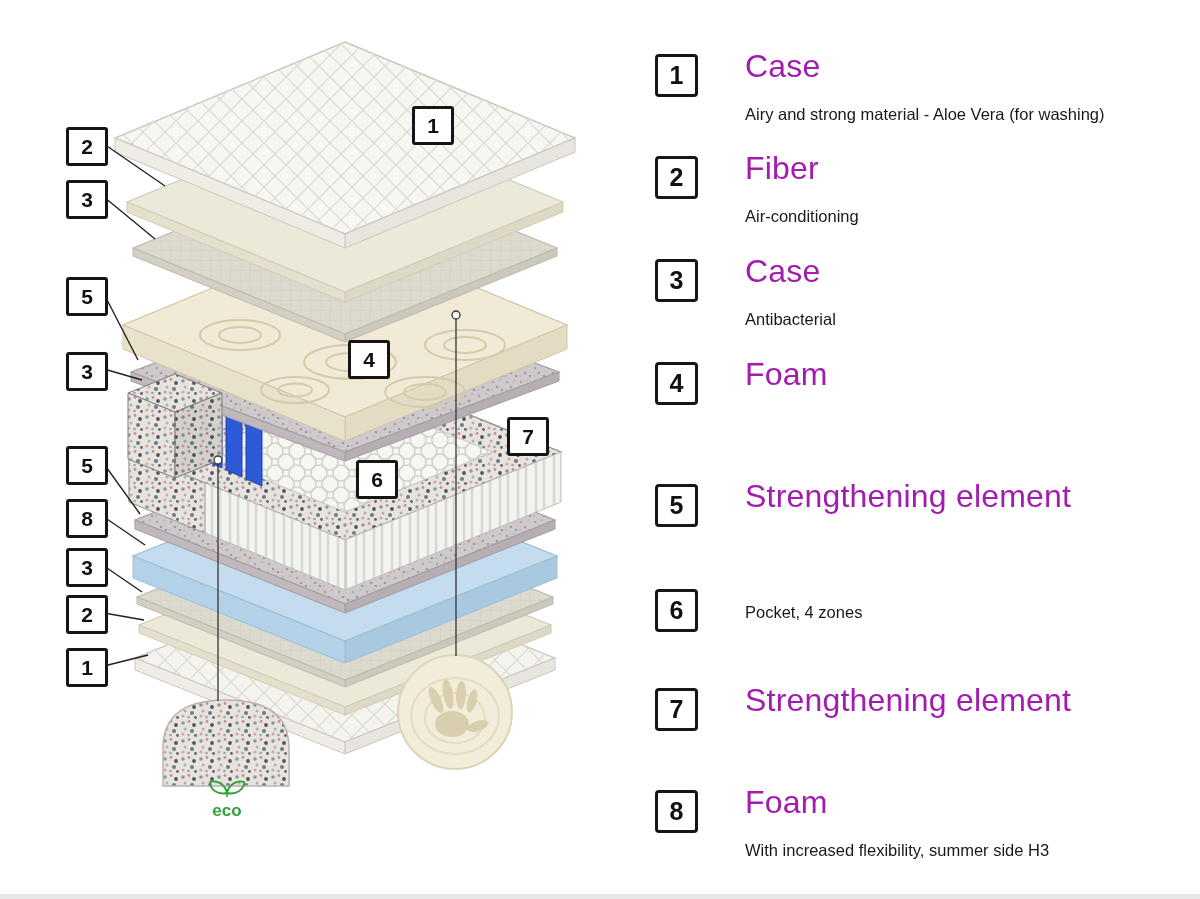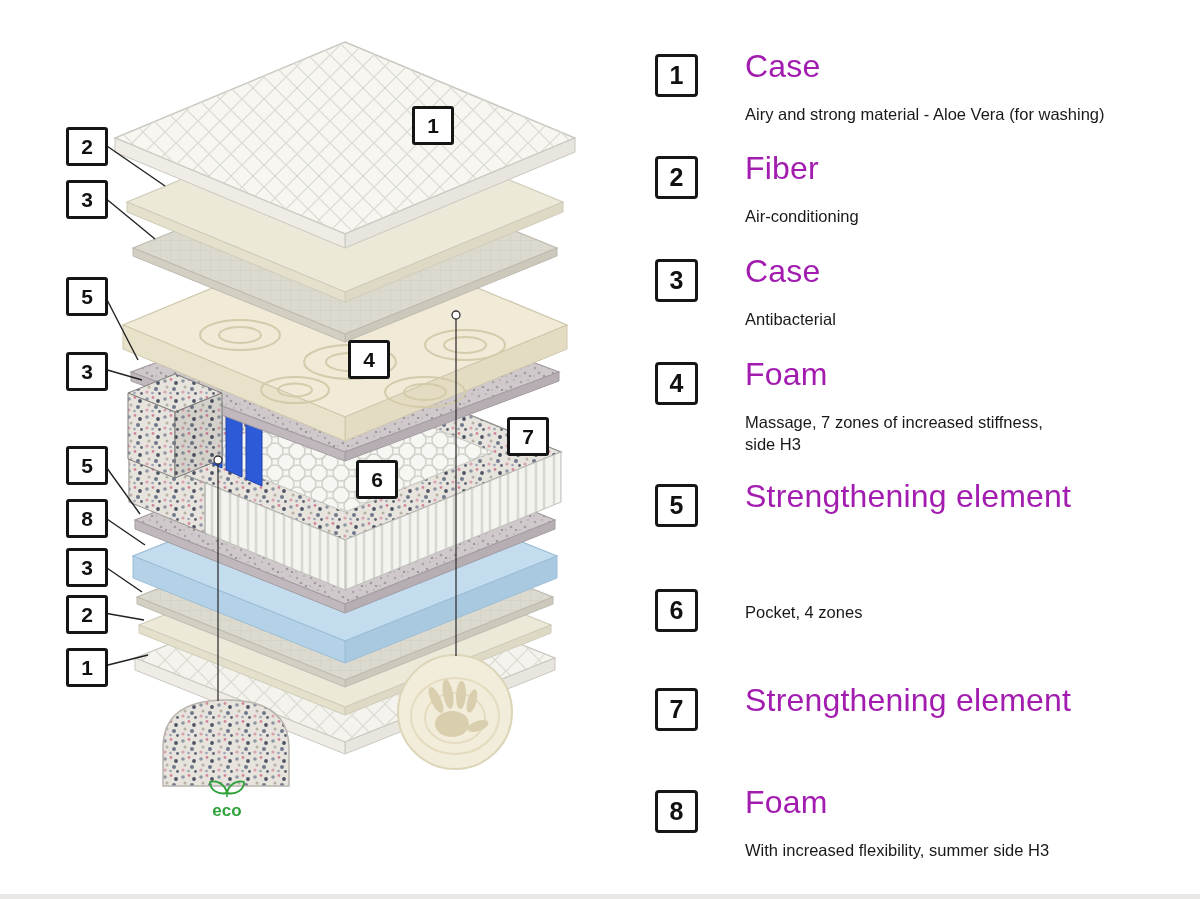--- a/index.html
+++ b/index.html
@@ -260,22 +260,20 @@
       <div class="ltext">
         <div class="ltitle">Case</div>
         <div class="ldesc">Antibacterial</div>
       </div>
     </div>
 
     <div class="legend-item li3">
       <div class="lnum">4</div>
       <div class="ltext">
         <div class="ltitle">Foam</div>
-        <div class="ldesc">Massage, 7 zones of increased stiffness,
- side H3</div>
       </div>
     </div>
 
     <div class="legend-item li4">
       <div class="lnum">5</div>
       <div class="ltext">
         <div class="ltitle">Strengthening element</div>
       </div>
     </div>
 

